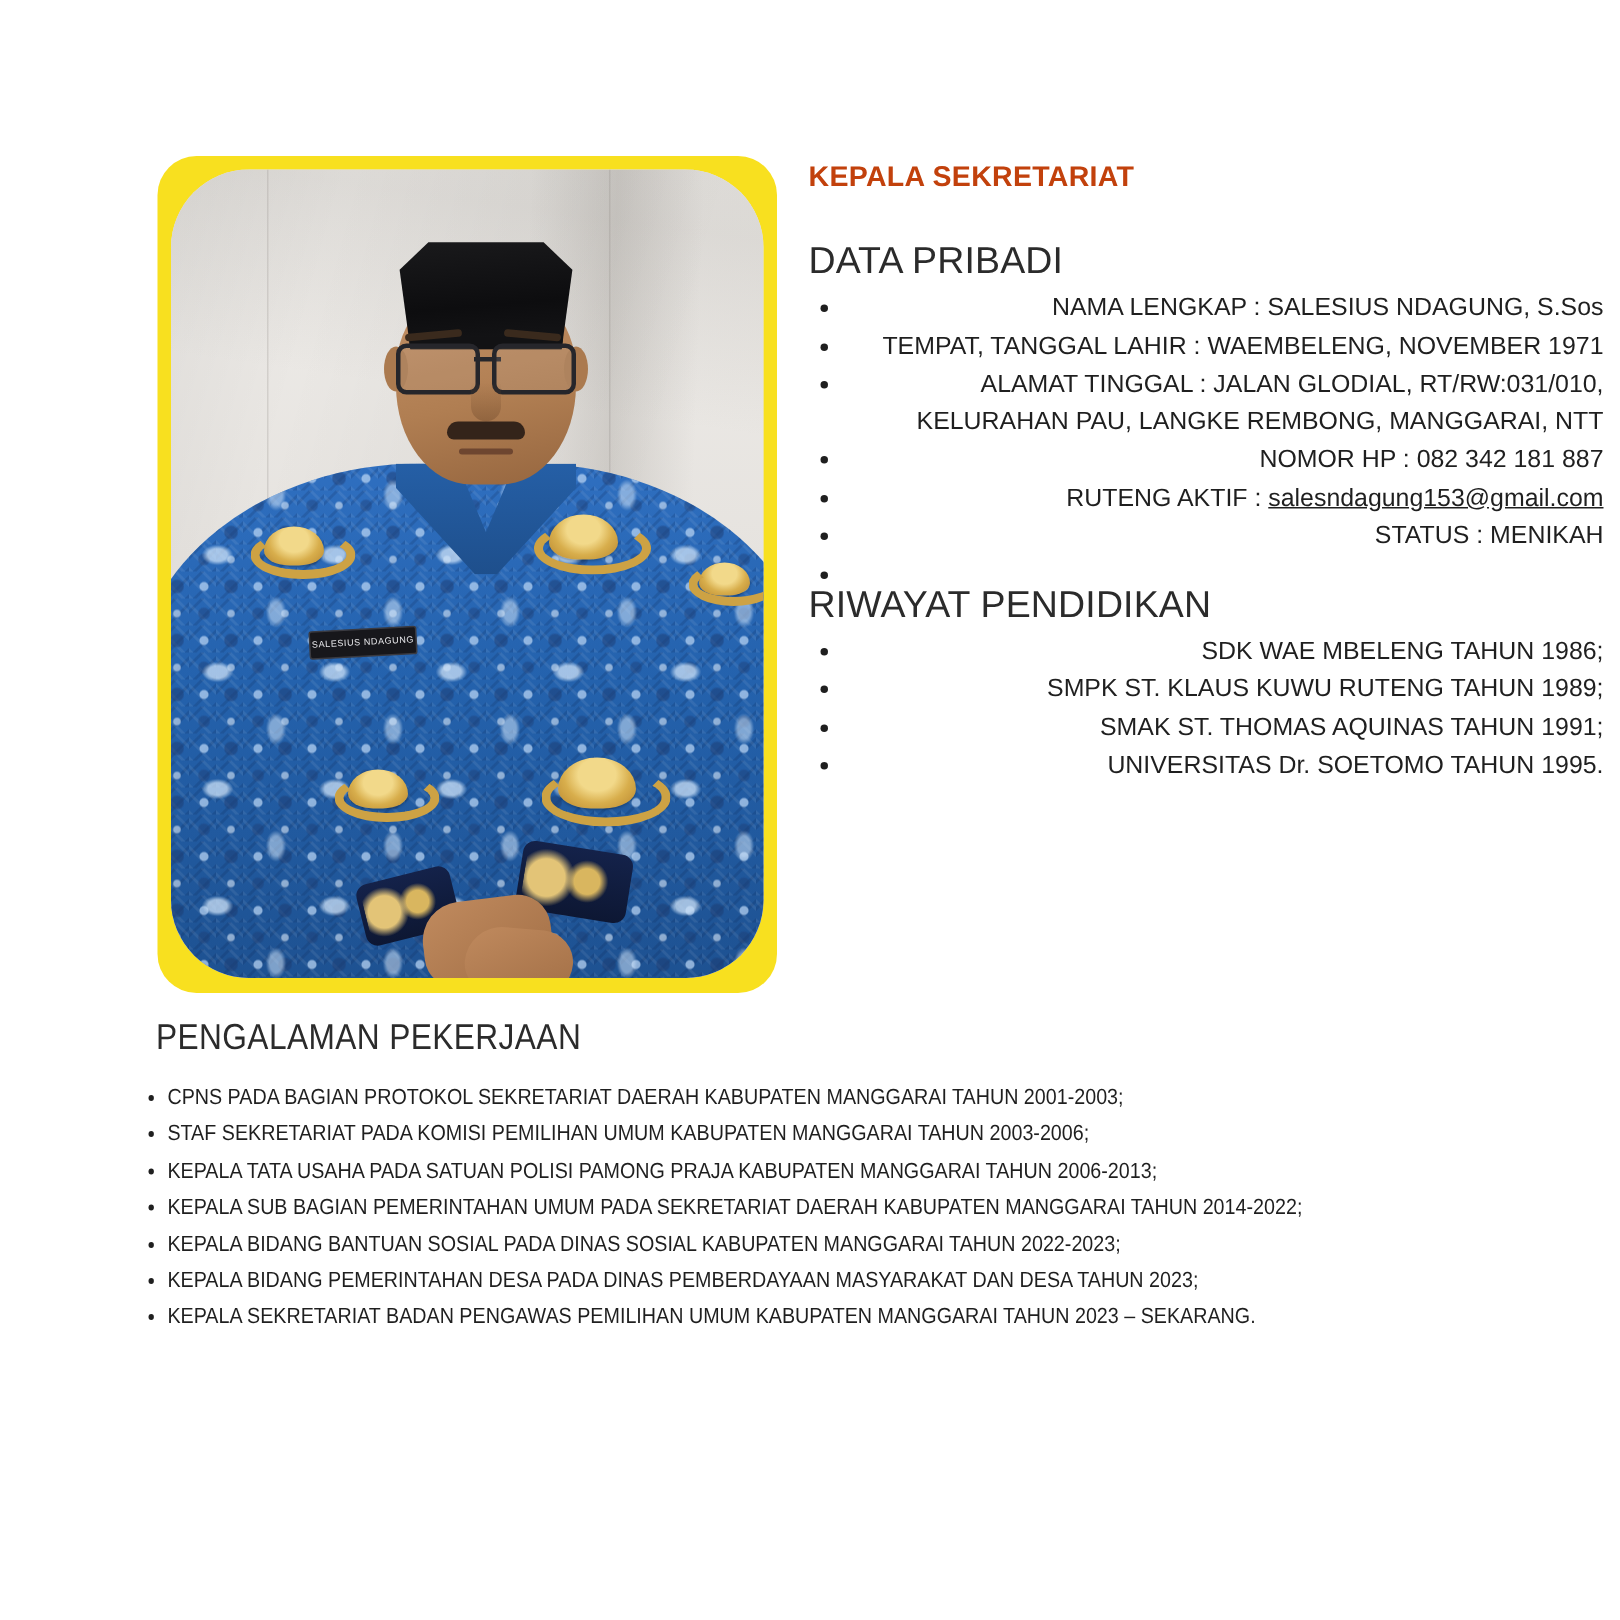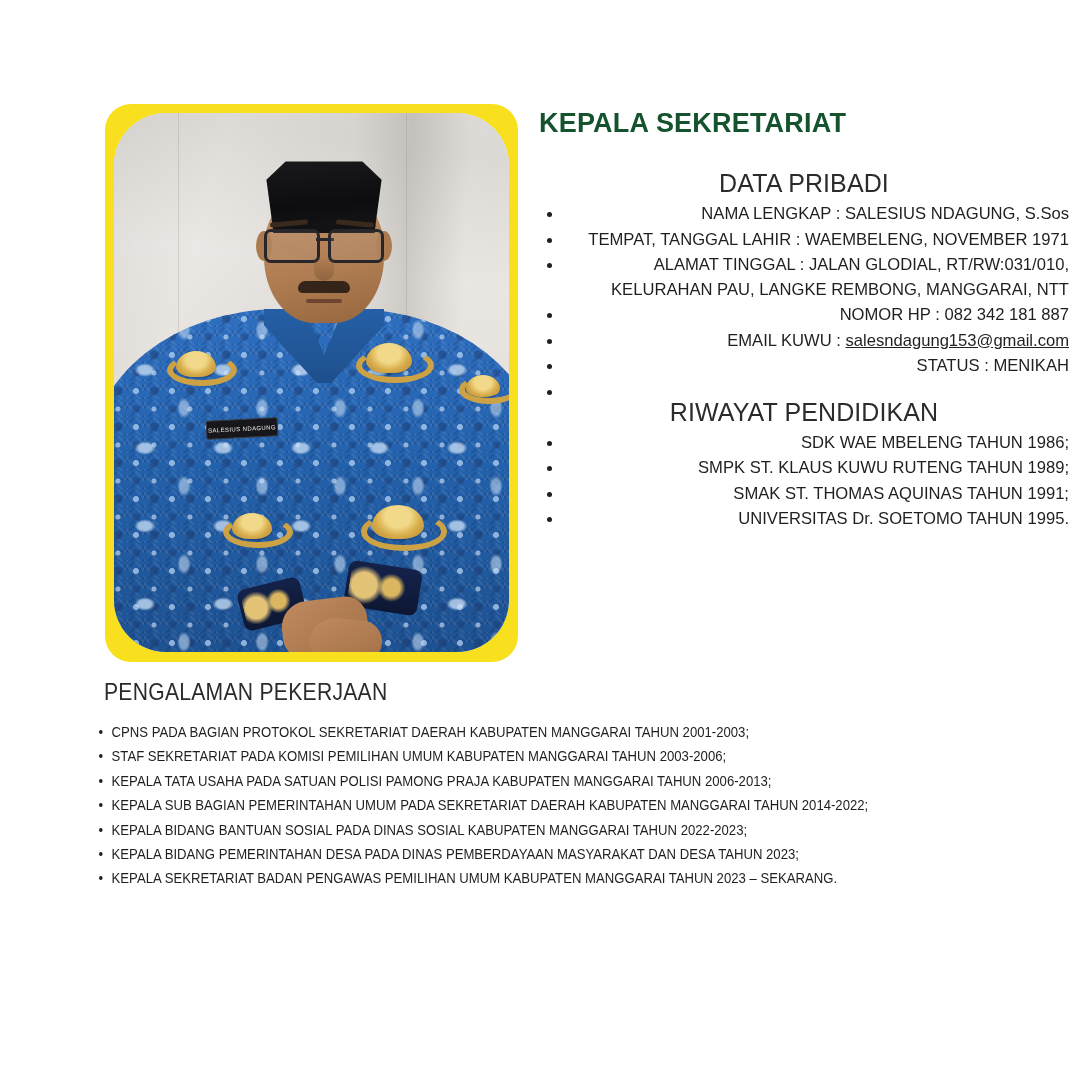--- a/index.html
+++ b/index.html
@@ -257,33 +257,32 @@
   }
 
   
   .right-col {
     position: absolute;
     left: 539px;
     top: 108px;
     width: 530px;
   }
   .title-main {
-    font-size: 27px;
+    font-size: 19px;
     font-weight: bold;
     letter-spacing: .2px;
-    color: #14532d;
+    color: #c2410c;
     margin: 0 0 30px 0;
   }
   .section-head {
     font-size: 25px;
     font-weight: normal;
     color: #2b2b2b;
     margin: 0 0 4px 0;
     letter-spacing: .1px;
-    text-align: center;
   }
   ul.bullets {
     list-style: none;
     margin: 0;
     padding: 0;
     text-align: right;
   }
   ul.bullets li {
     position: relative;
     padding-left: 24px;
@@ -400,21 +399,21 @@
 <div class="right-col">
 
   <h1 class="title-main">KEPALA SEKRETARIAT</h1>
 
   <h2 class="section-head">DATA PRIBADI</h2>
   <ul class="bullets">
     <li>NAMA LENGKAP : SALESIUS NDAGUNG, S.Sos</li>
     <li>TEMPAT, TANGGAL LAHIR : WAEMBELENG,   NOVEMBER 1971</li>
     <li>ALAMAT TINGGAL : JALAN GLODIAL, RT/RW:031/010, KELURAHAN PAU, LANGKE REMBONG, MANGGARAI, NTT</li>
     <li>NOMOR HP : 082 342 181 887</li>
-    <li><span>EMAIL KUWU : </span><a class="link-underline" style="color:#1f1f1f" href="#">salesndagung153@gmail.com</a></li>
+    <li><span>RUTENG AKTIF : </span><a class="link-underline" style="color:#1f1f1f" href="#">salesndagung153@gmail.com</a></li>
     <li>STATUS : MENIKAH</li>
     <li></li>
   </ul>
 
   <div class="gap-block"></div>
 
   <h2 class="section-head">RIWAYAT PENDIDIKAN</h2>
   <ul class="bullets edu-list">
     <li>SDK WAE MBELENG TAHUN 1986;</li>
     <li>SMPK ST. KLAUS KUWU RUTENG TAHUN 1989;</li>

